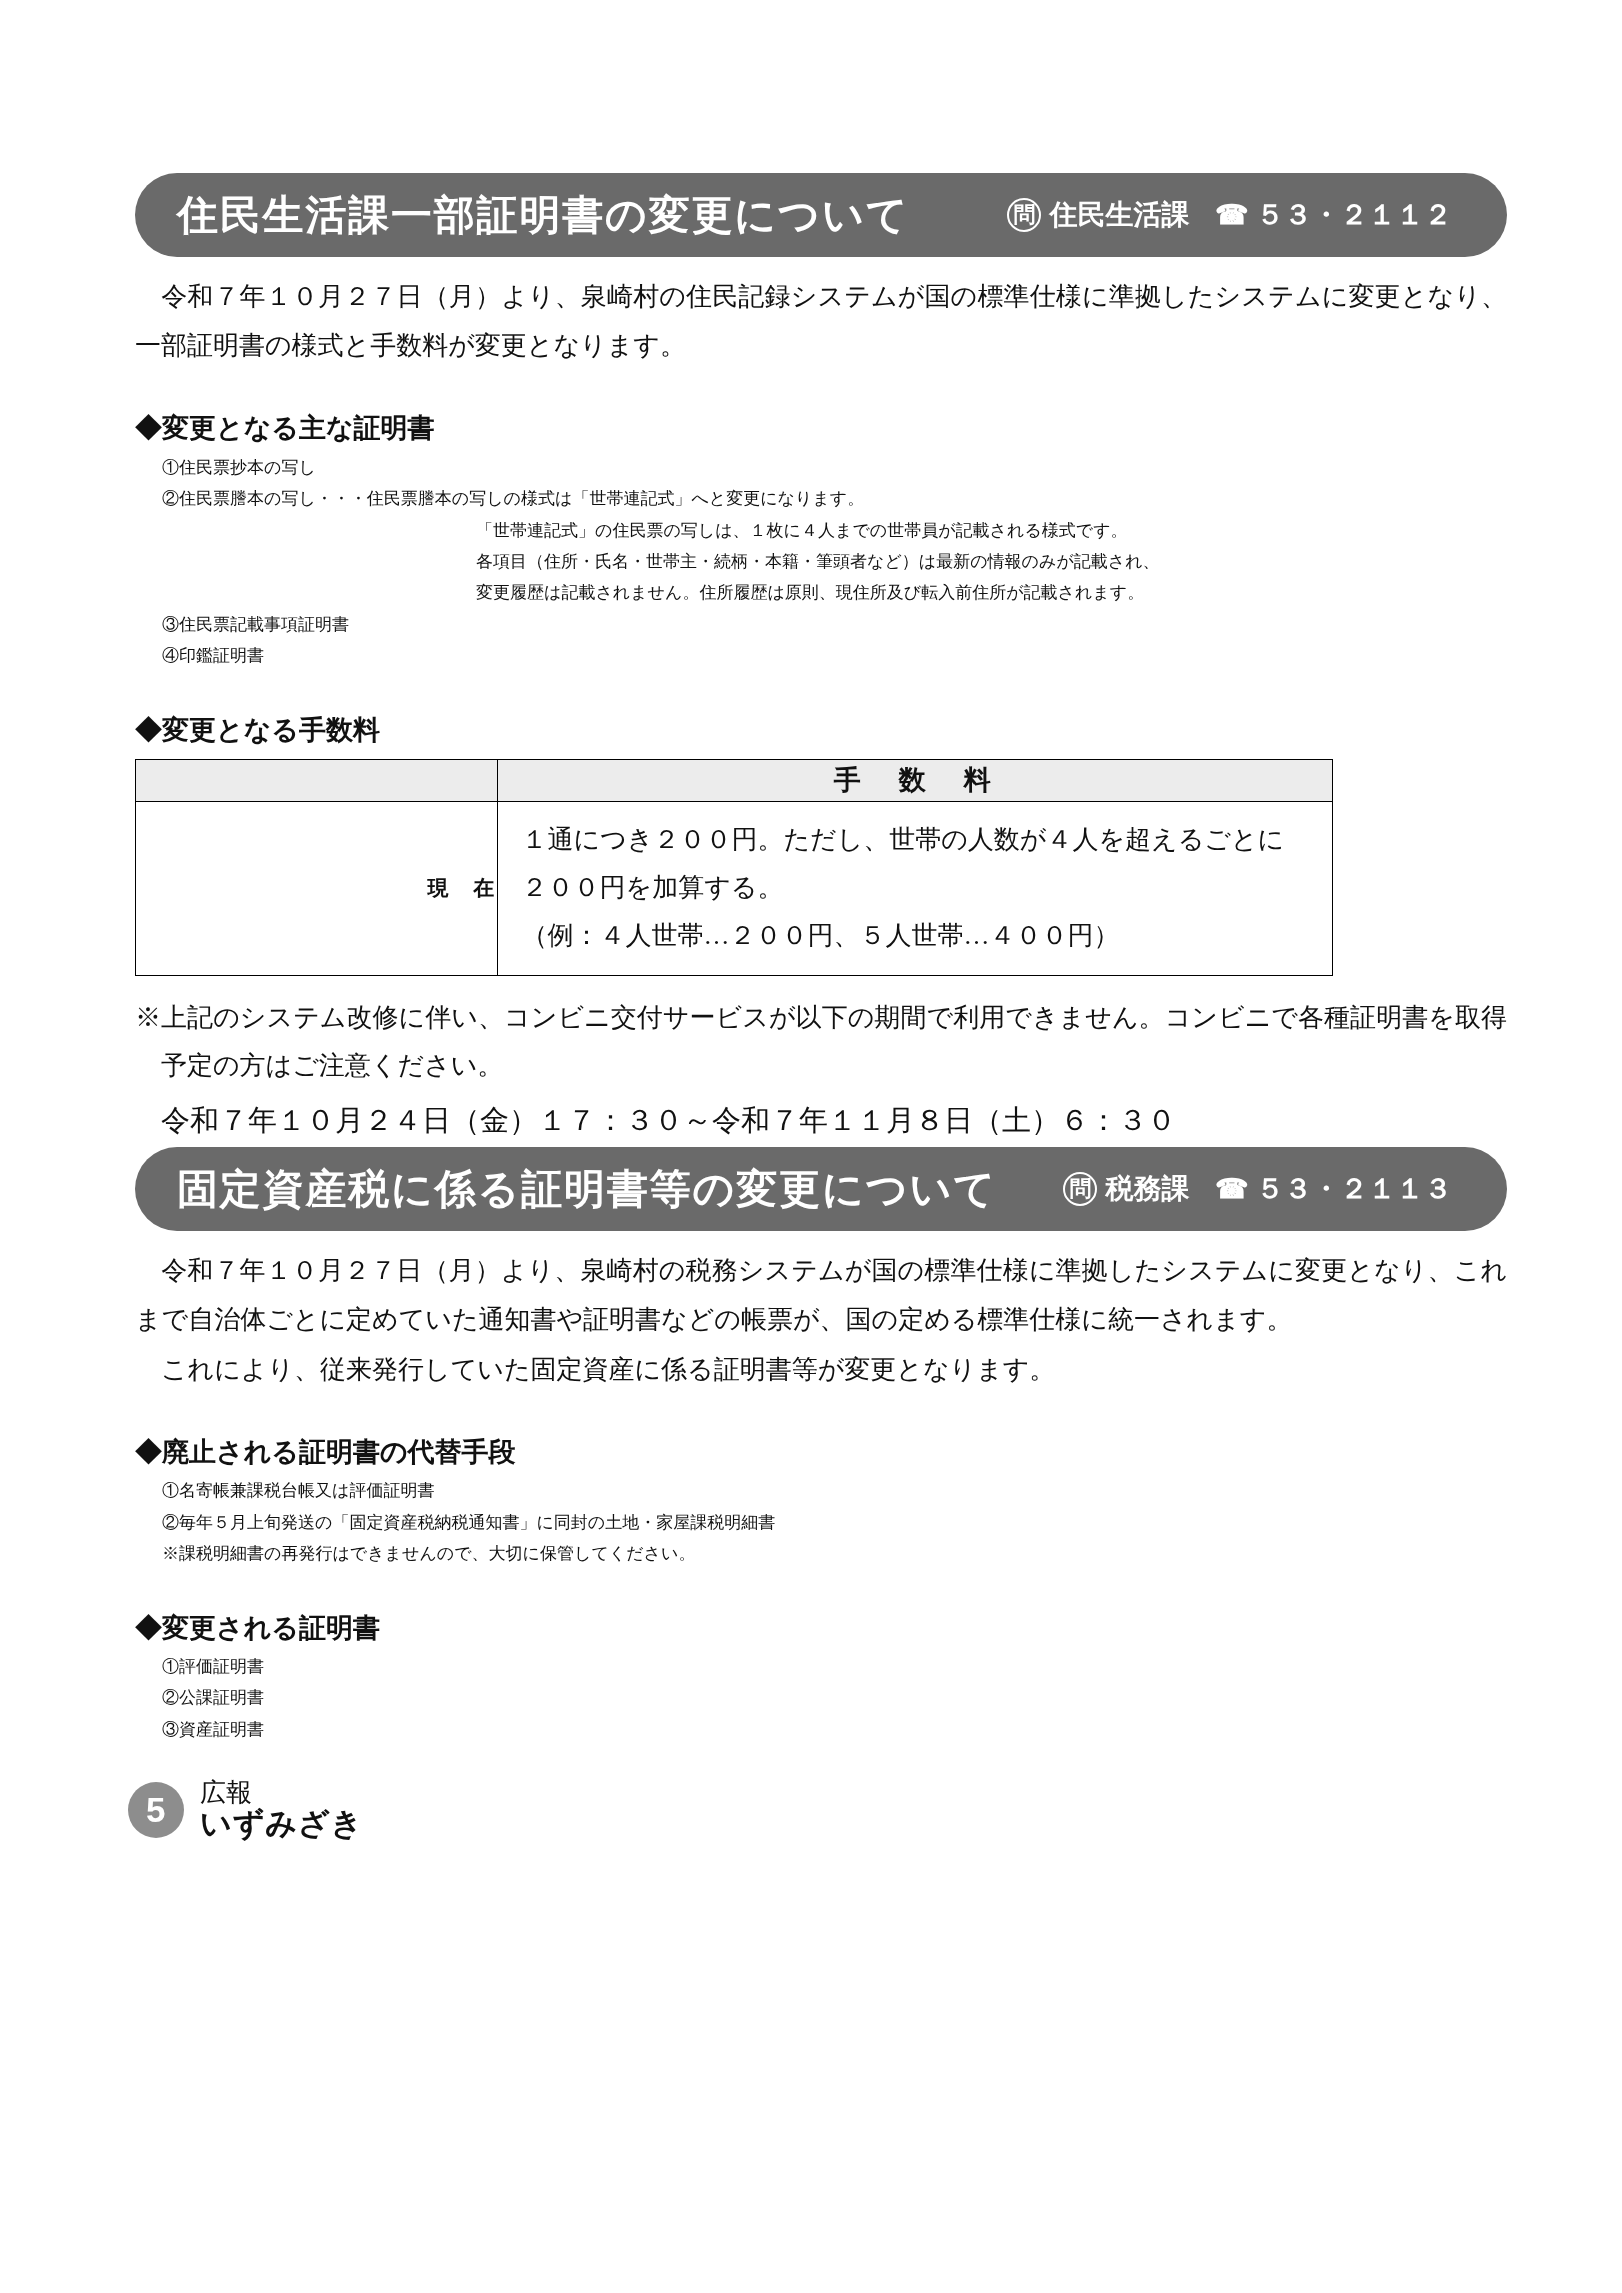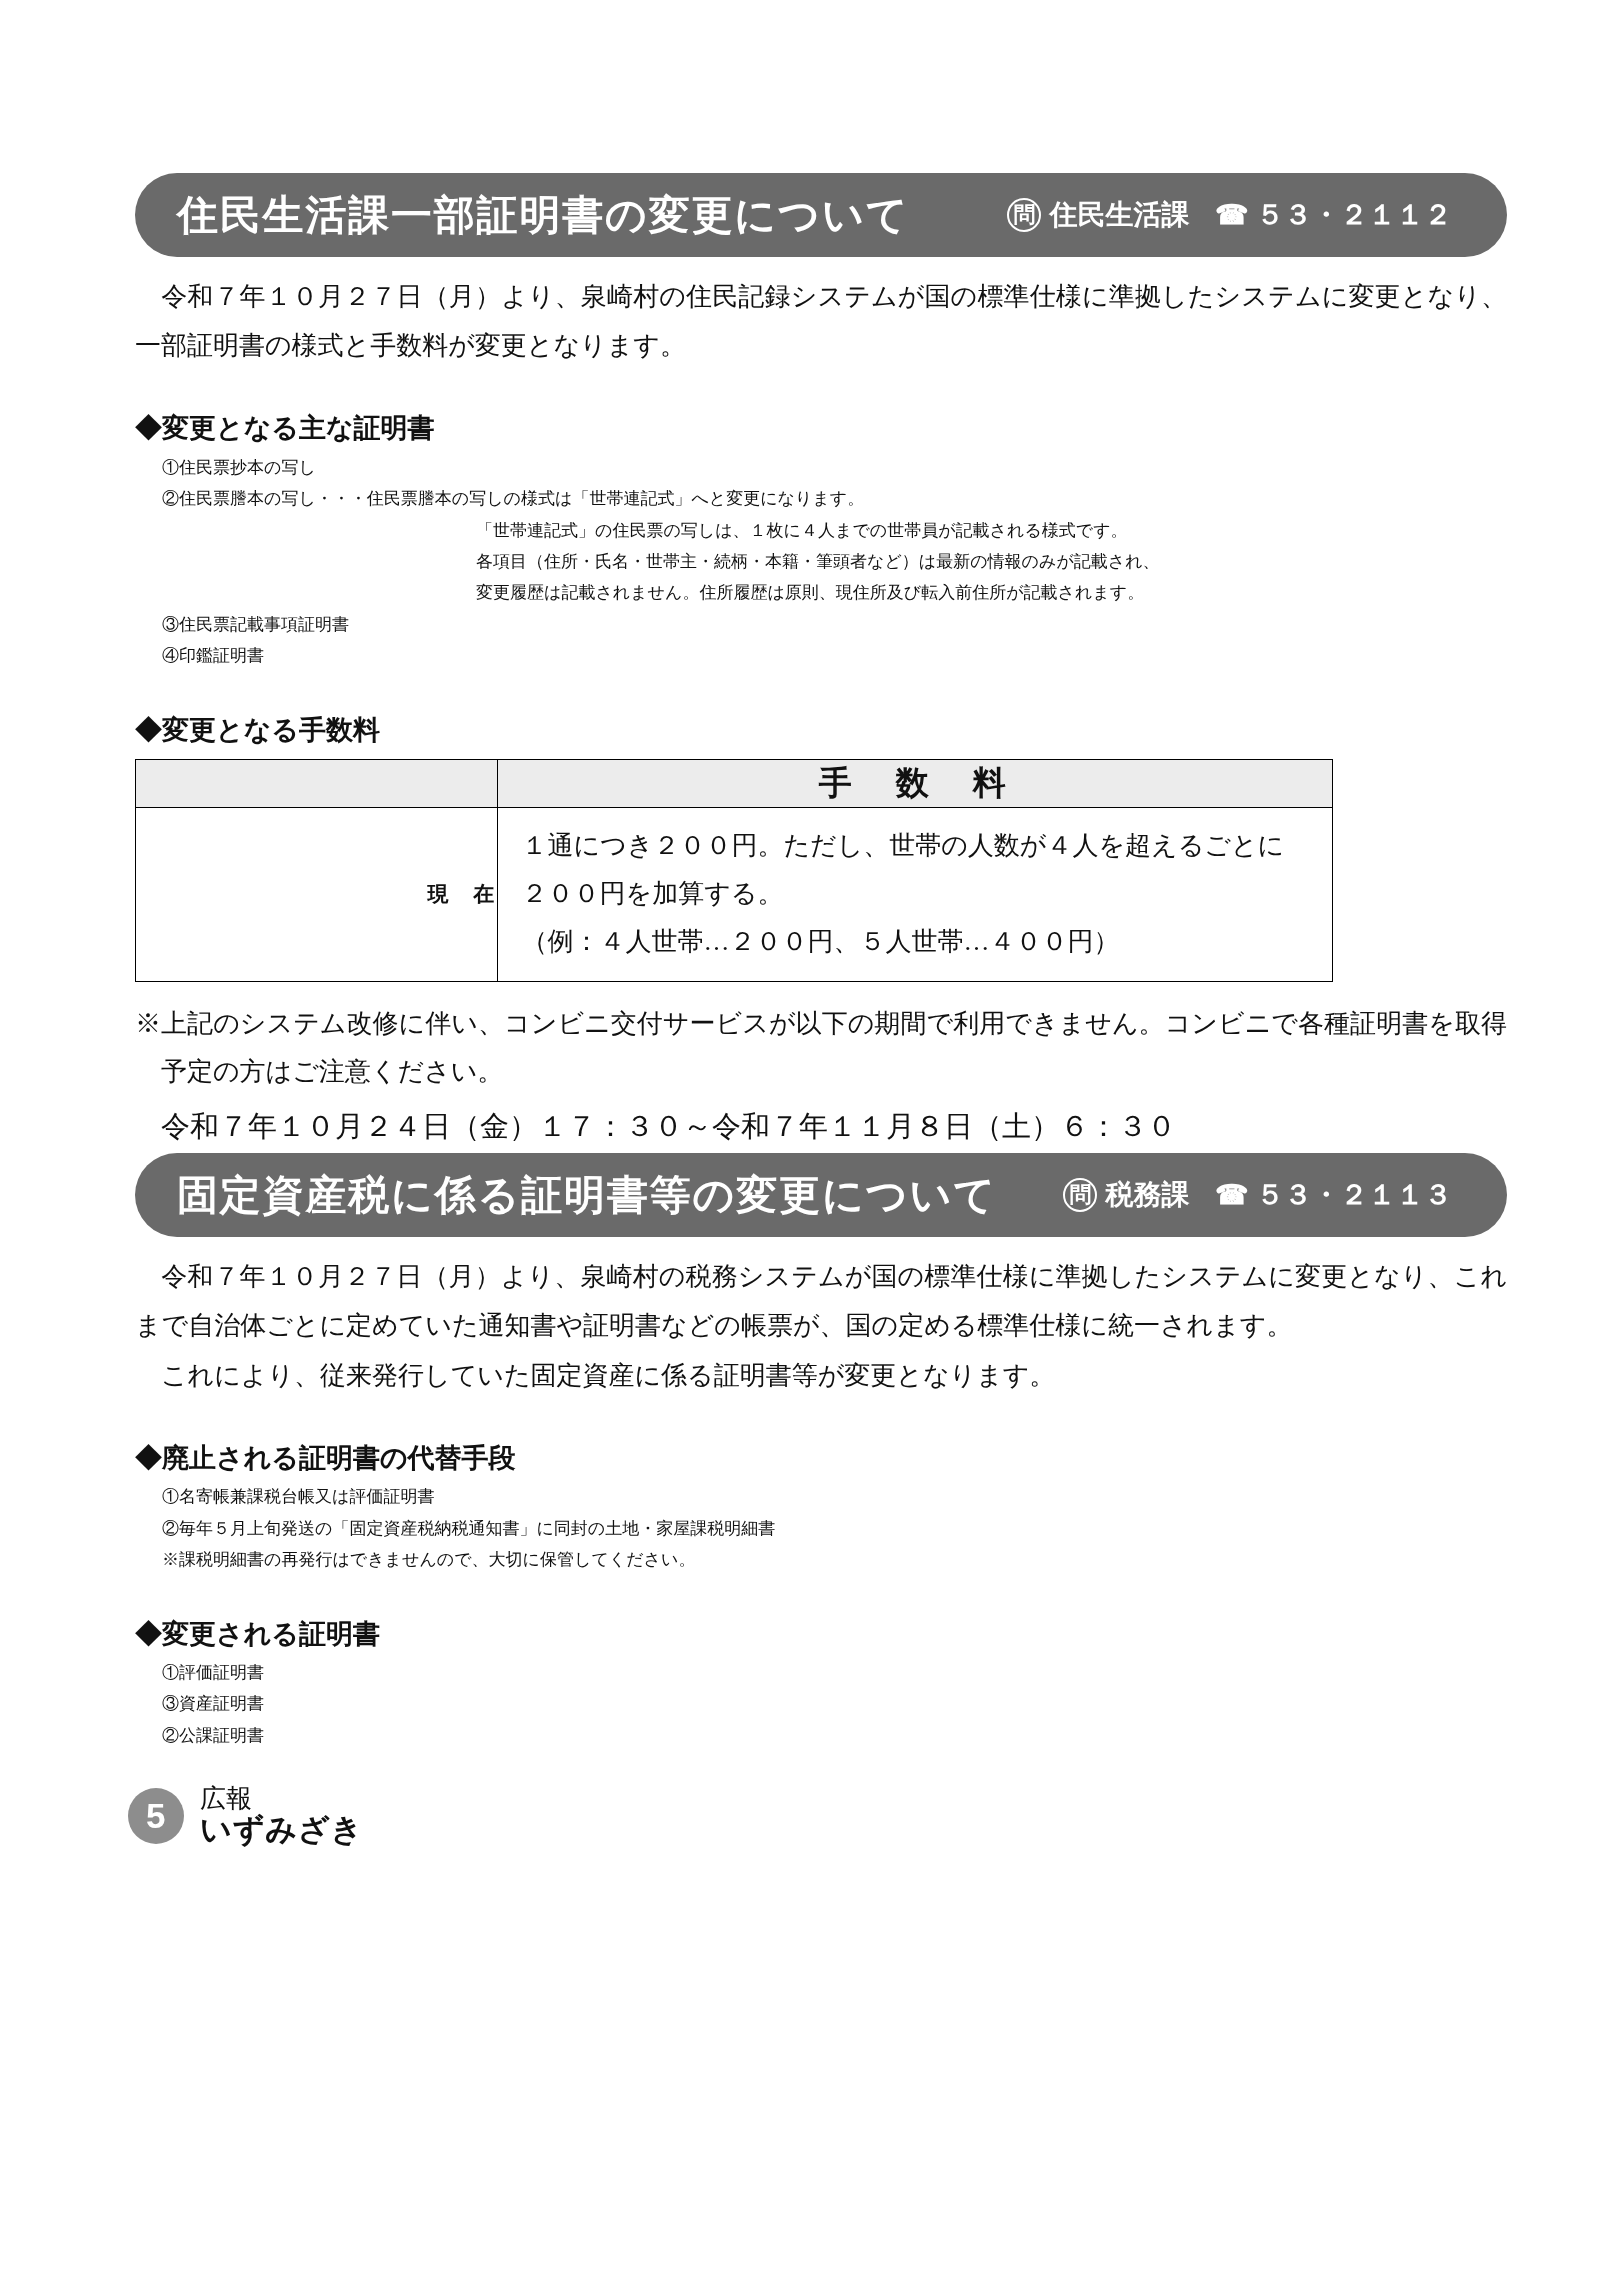--- a/index.html
+++ b/index.html
@@ -57,21 +57,21 @@
   .fee-table {
     border-collapse: collapse;
     width: 1198px;
     margin-top: 9px;
     font-size: 26px;
   }
   .fee-table th, .fee-table td { border: 1.8px solid #000; }
   .fee-table thead th {
     background: var(--table_header_bg);
     font-family: Liberation Mono, monospace;
-    font-weight: bold; font-size: 33px;
+    font-weight: bold; font-size: 27px;
     height: 42px; text-align: center;
     letter-spacing: 5.5px;
   }
   .col-label { width: 362px; }
   .label-cell {
     font-family: "Liberation Sans", sans-serif;
     font-weight: bold; font-size: 21px; text-align: right;
     letter-spacing: 1.8px;
   }
   .value-cell { padding: 14.5px 23.6px; line-height: 1.85; }
@@ -166,22 +166,22 @@
   <div class="sec-heading">◆廃止される証明書の代替手段</div>
   <div class="doc-list">
     <div class="list-line">①名寄帳兼課税台帳又は評価証明書</div>
     <div class="list-line">②毎年５月上旬発送の「固定資産税納税通知書」に同封の土地・家屋課税明細書</div>
     <div class="list-line">※課税明細書の再発行はできませんので、大切に保管してください。</div>
   </div>
 
   <div class="sec-heading">◆変更される証明書</div>
   <div class="doc-list">
     <div class="list-line">①評価証明書</div>
+    <div class="list-line">②公課証明書</div>
     <div class="list-line">③資産証明書</div>
-    <div class="list-line">②公課証明書</div>
   </div>
 
   <div class="footer">
     <div class="page-circle">
       <span>5</span>
     </div>
     <div class="pub">
       <div class="pub-label">広報</div>
       <div class="pub-name">いずみざき</div>
     </div>

